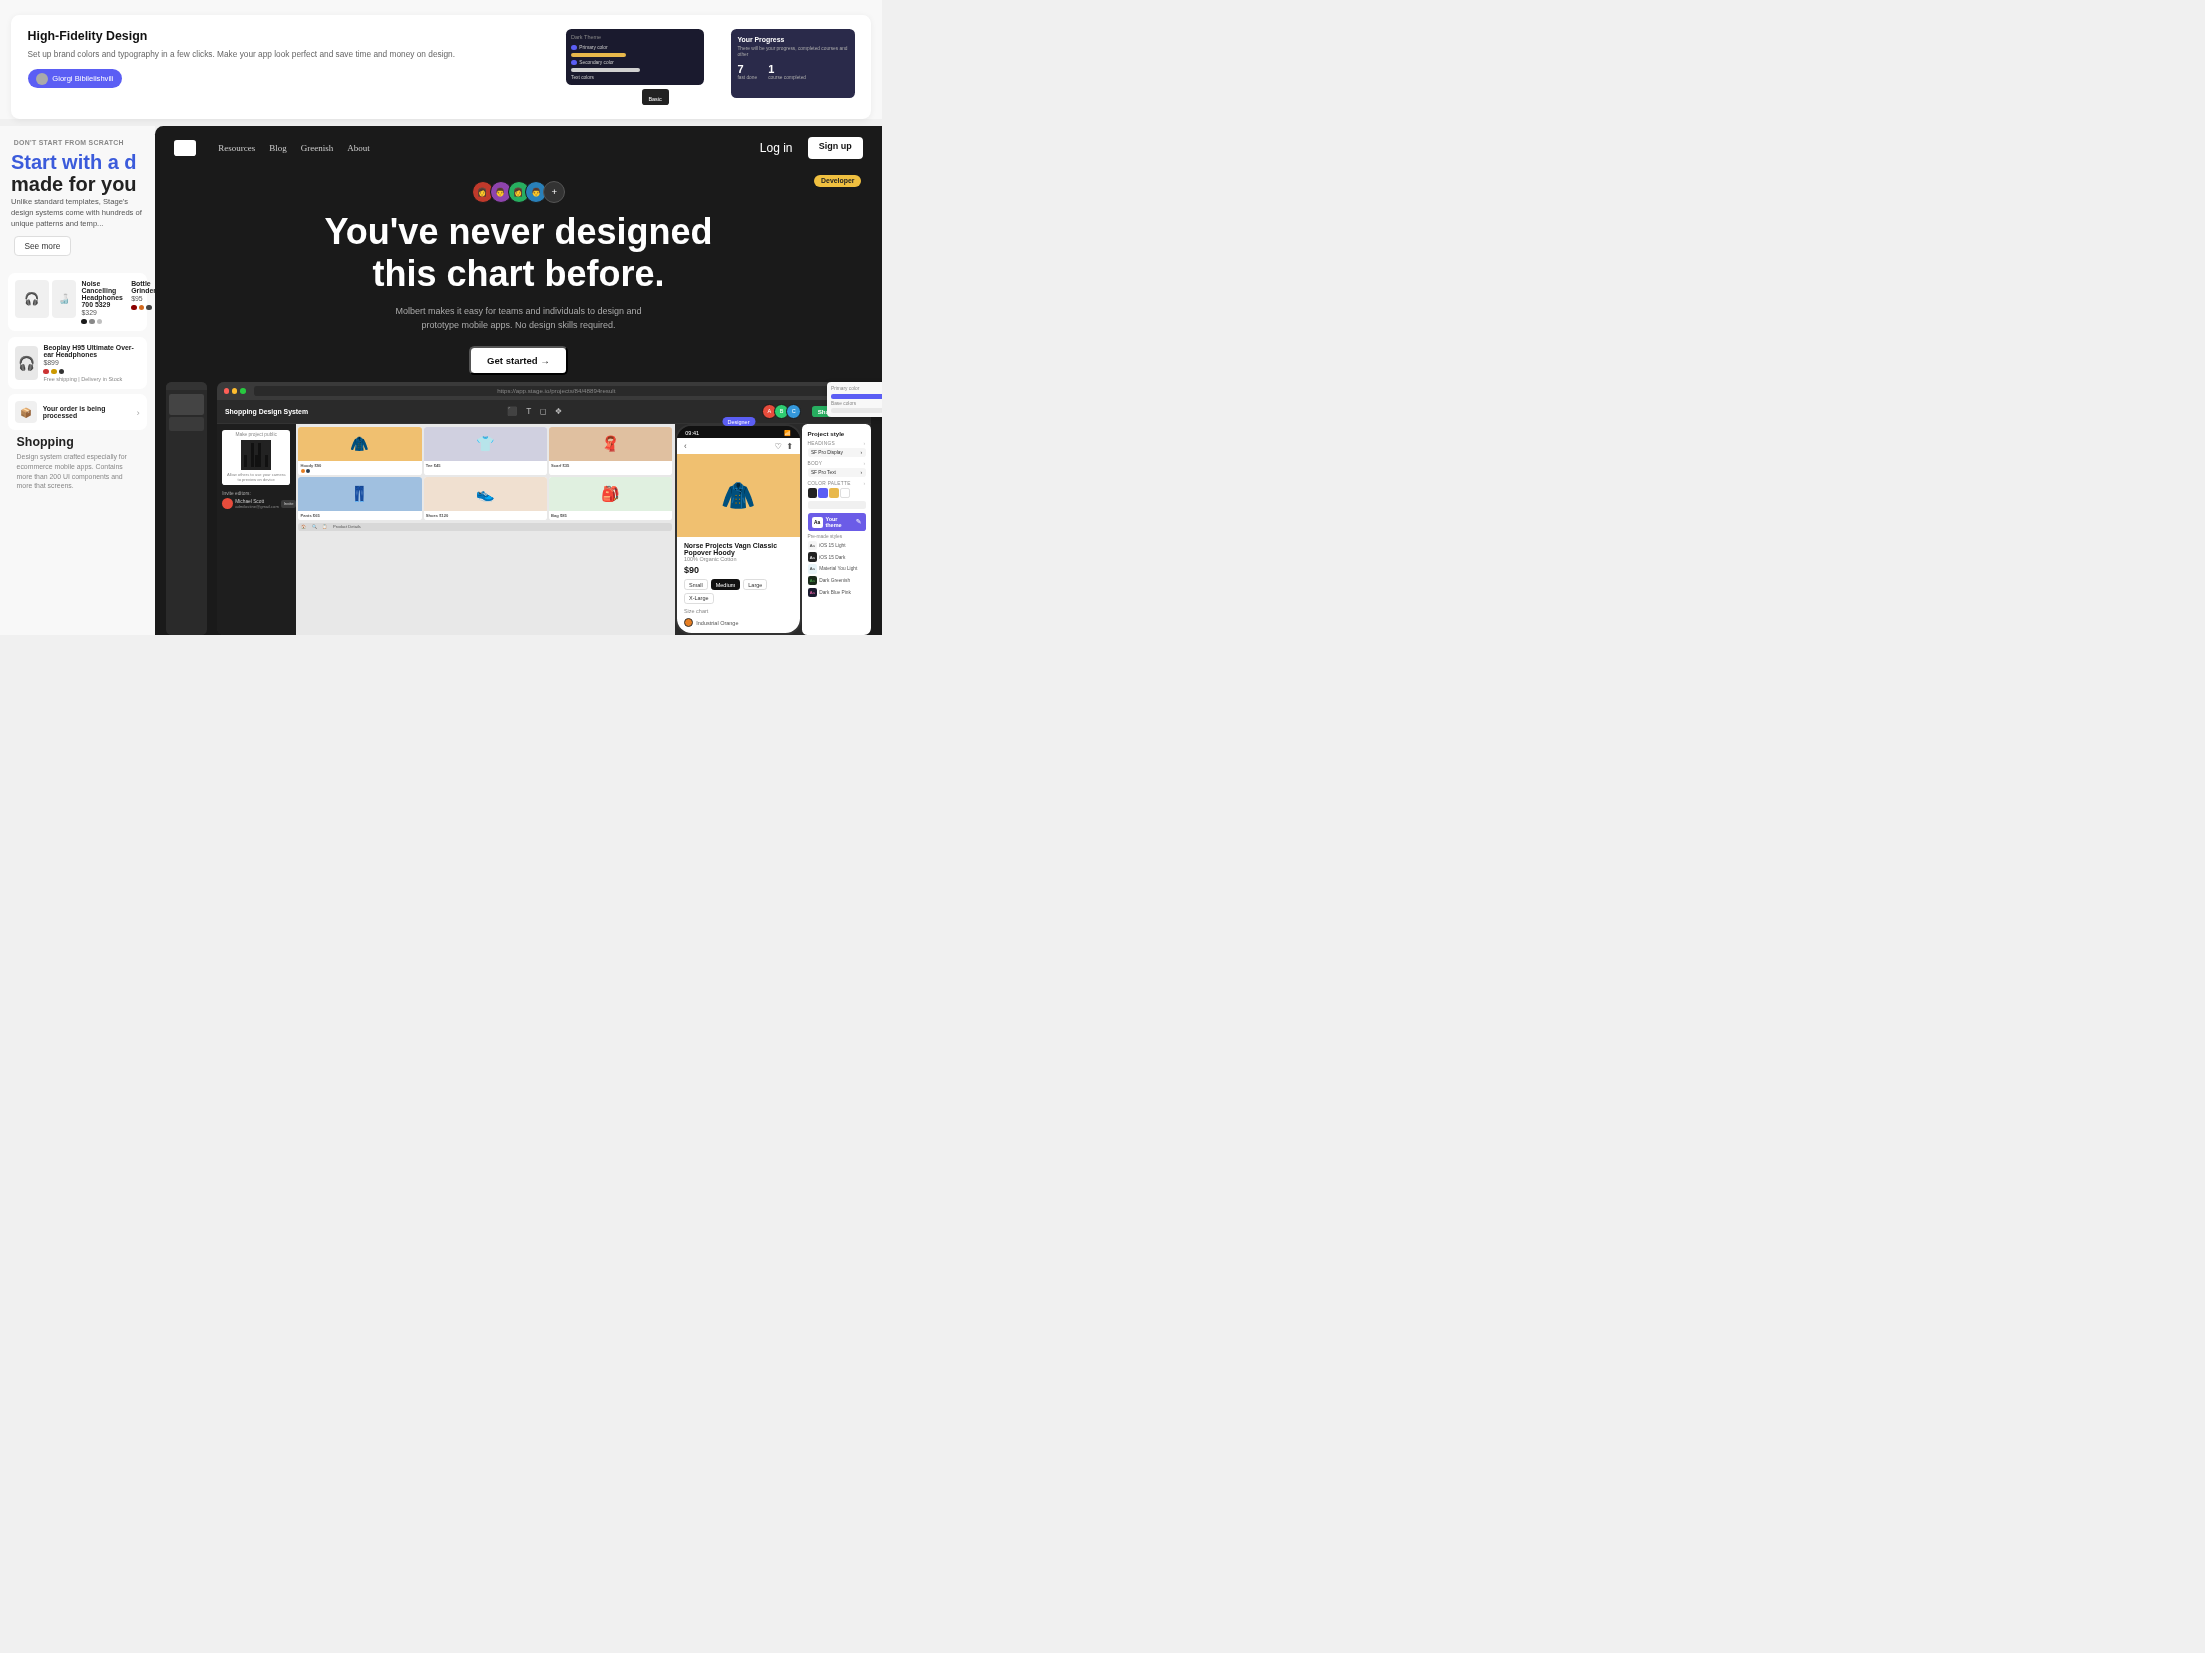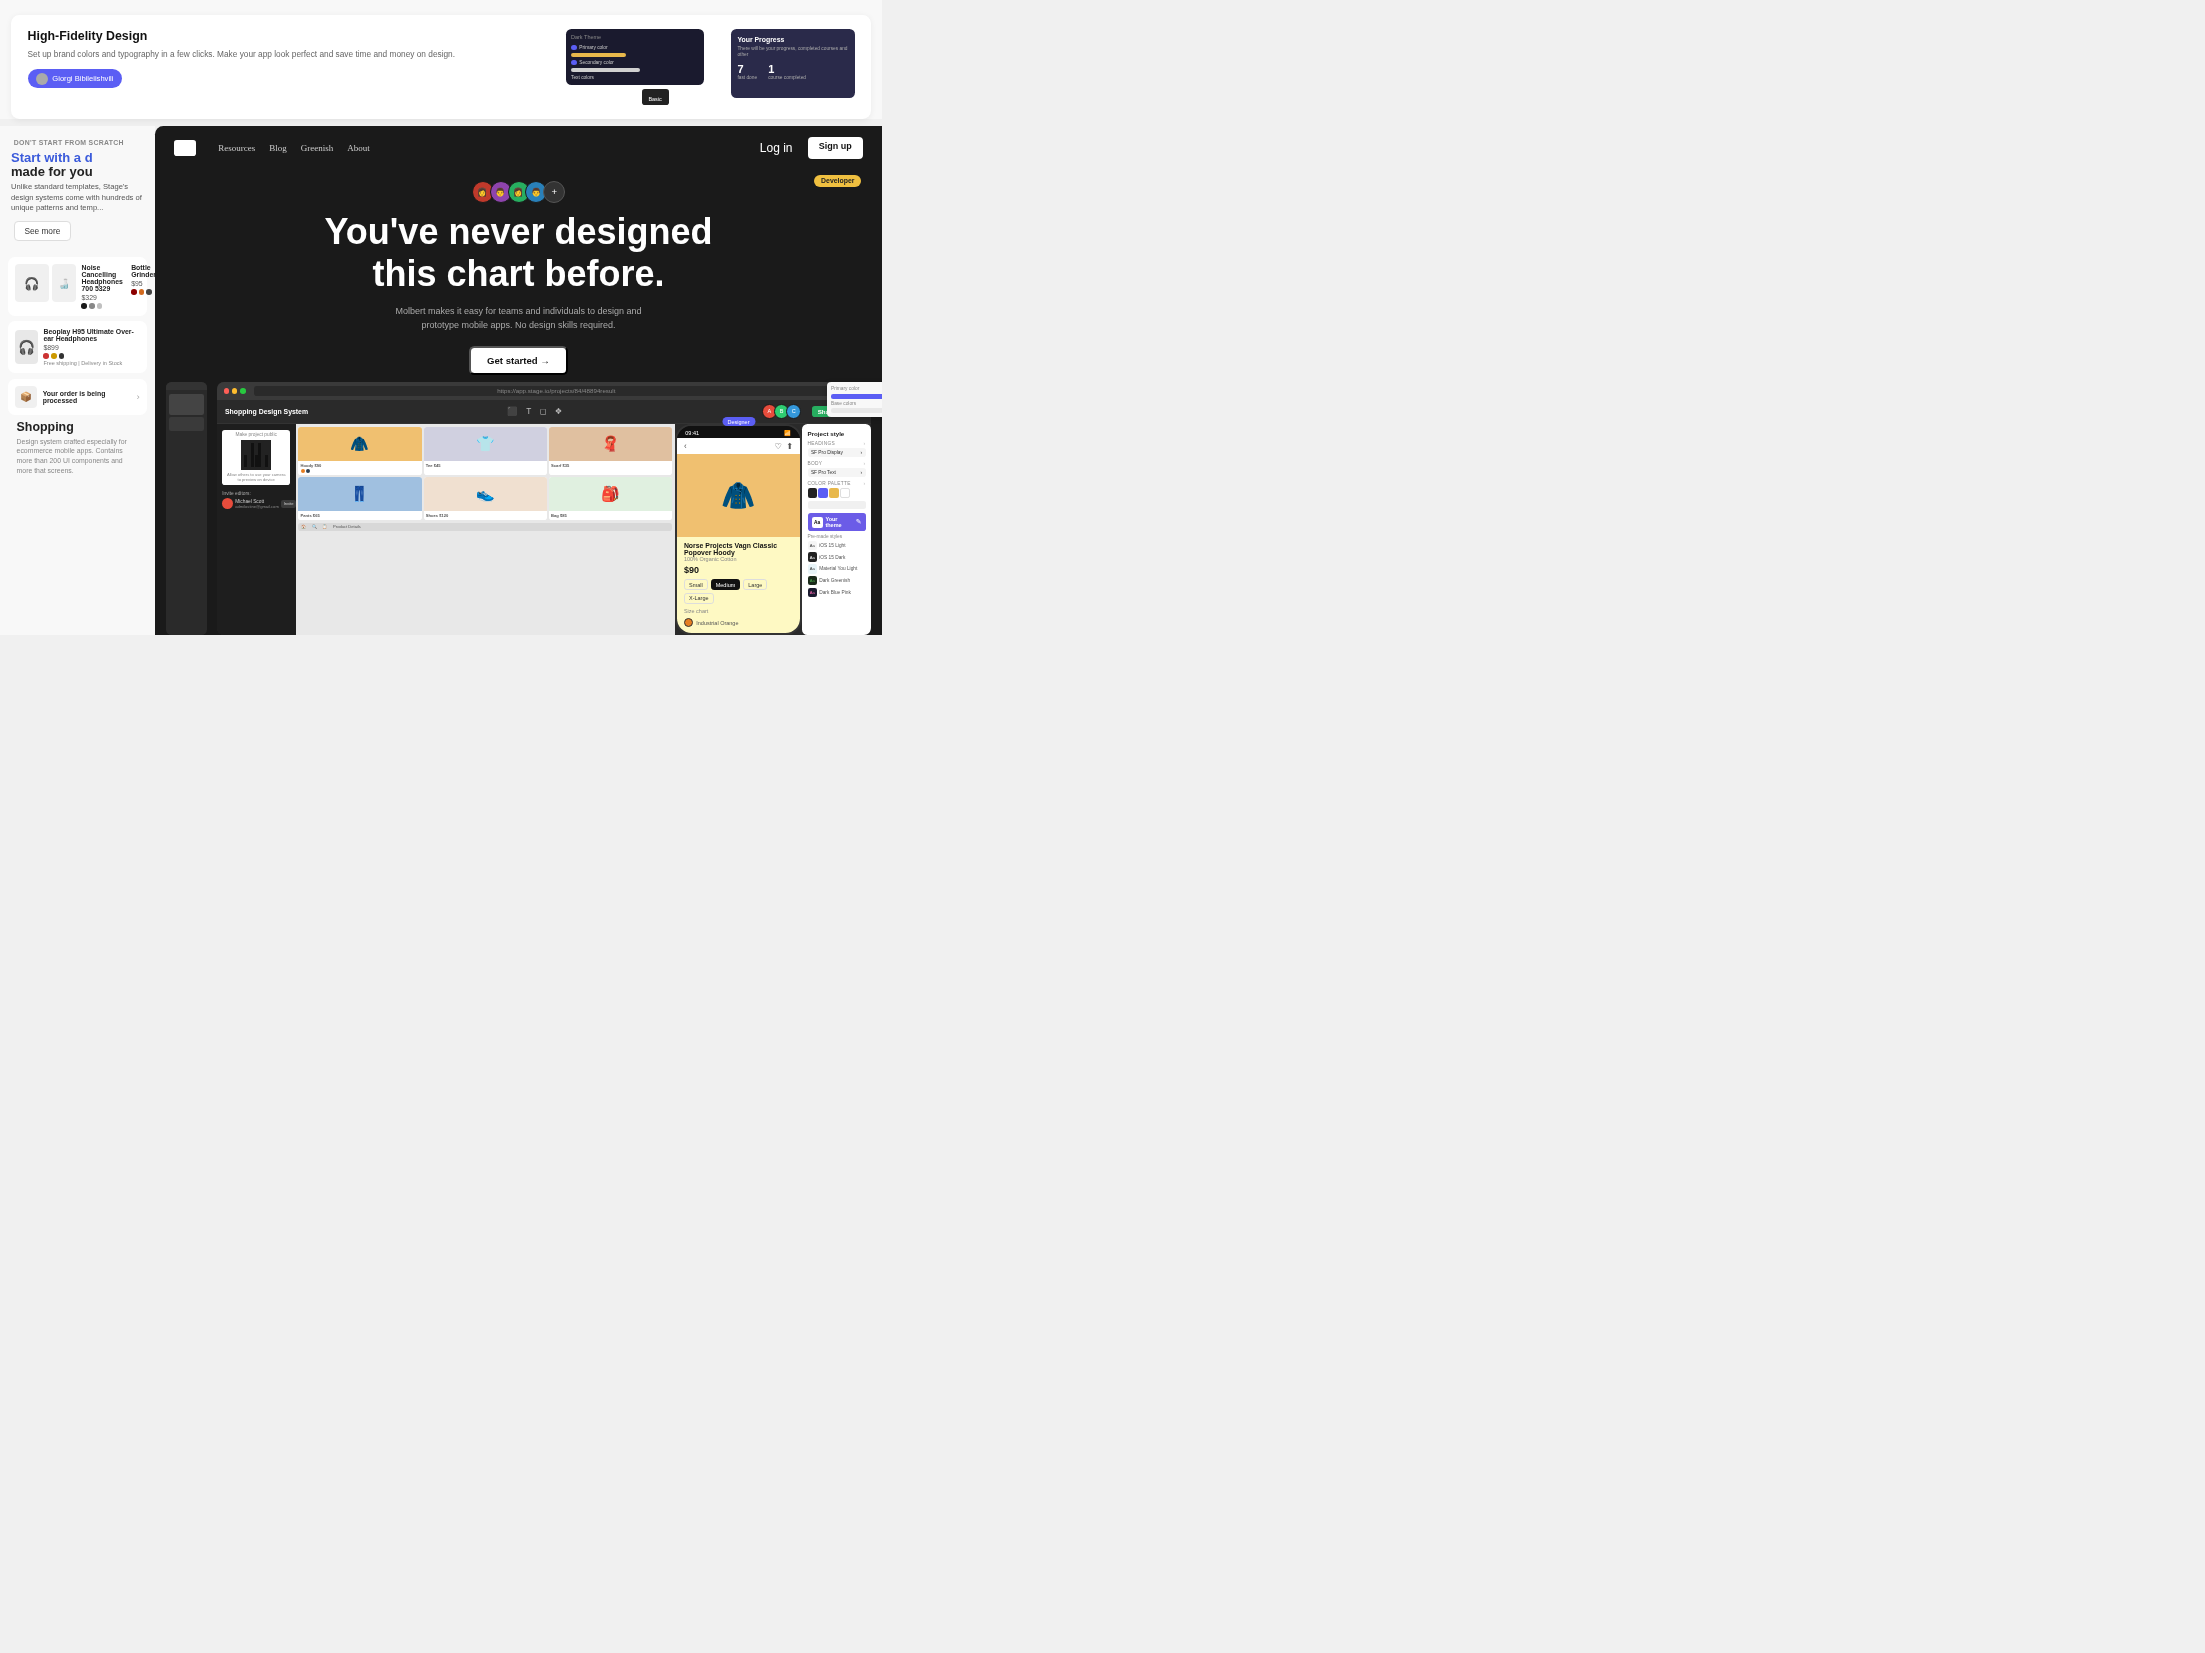--- a/index.html
+++ b/index.html
@@ -321,21 +321,21 @@
 
     .phone-product-img {
       background: #f0c070;
       height: 83px;
       display: flex;
       align-items: center;
       justify-content: center;
       font-size: 27.6px;
     }
 
-    .phone-info { padding: 5.5px 6.9px; background: #fef9c3; }
+    .phone-info { padding: 5.5px 6.9px; background: #ffffff; }
     .phone-product-name { font-size: 6.9px; font-weight: 700; color: #111; }
     .phone-product-sub { font-size: 5.5px; color: #888; margin-bottom: 2.8px; }
     .phone-price { font-size: 9px; font-weight: 700; color: #111; margin-bottom: 4.1px; }
 
     .size-row { display: flex; gap: 2.8px; flex-wrap: wrap; margin-bottom: 4.1px; }
     .size-btn {
       border: 0.7px solid #ddd;
       border-radius: 2.8px;
       padding: 1.4px 4.1px;
       font-size: 5.5px;
@@ -575,21 +575,21 @@
         </div>
       </div>
     </div>
   </div>
 
   <div class="main-layout">
 
     <div class="left-light-col">
       <div style="padding: 13.8px 0 5.5px;">
         <div class="dont-start">DON'T START FROM SCRATCH</div>
-        <div style="font-size:13px; font-weight:800; color:#3b5bdb; line-height:1.1; padding: 0 11px; margin-bottom:2.8px;">
+        <div style="font-size:20px; font-weight:800; color:#3b5bdb; line-height:1.1; padding: 0 11px; margin-bottom:2.8px;">
           <span>Start with a d</span><br>
           <span style="color:#222;">made for you</span>
         </div>
         <div style="font-size:7.6px; color:#555; line-height:1.4; padding: 0 11px; margin-bottom:6.9px;">Unlike standard templates, Stage's design systems come with hundreds of unique patterns and temp...</div>
         <button class="see-more-btn">See more</button>
       </div>
 
       <div class="shopping-cards">
 
         <div class="product-card">

